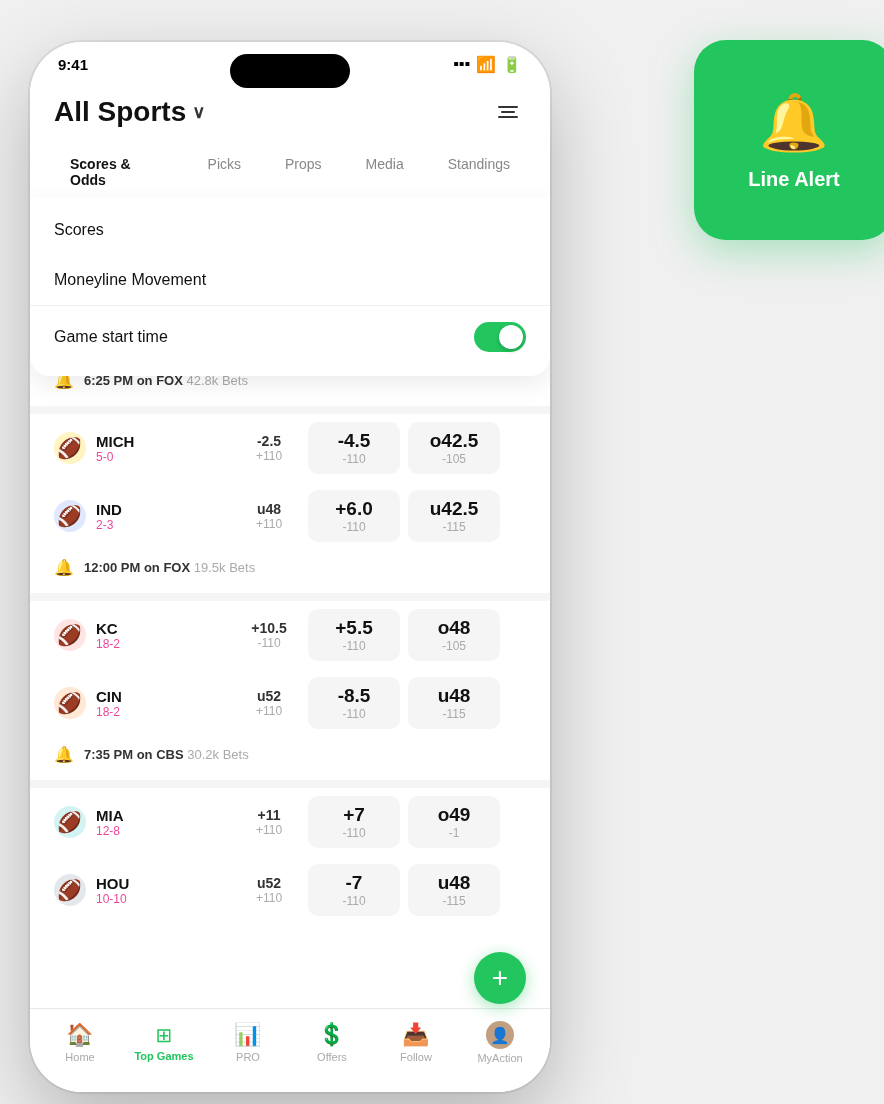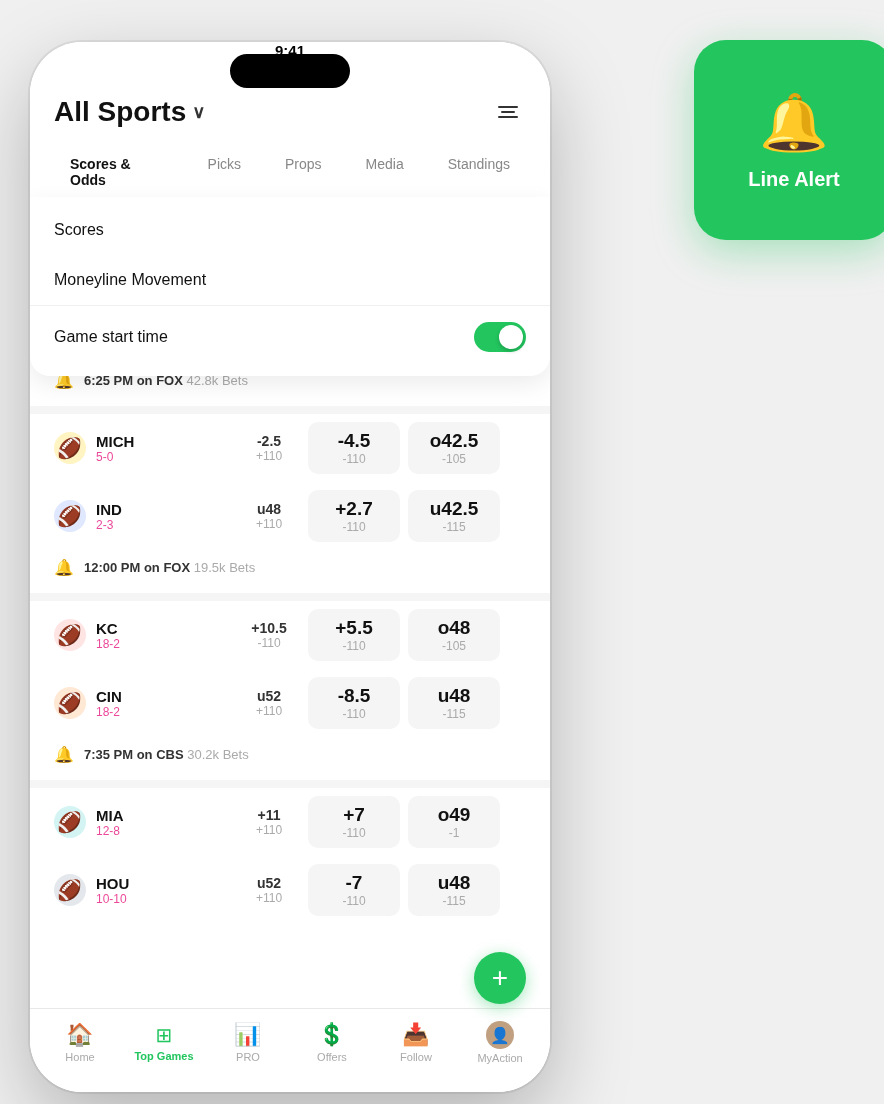--- a/index.html
+++ b/index.html
@@ -41,21 +41,20 @@
 
     
     .status-bar {
       height: 44px;
       background: #fff;
       display: flex;
       align-items: center;
       justify-content: space-between;
       padding: 0 28px;
       flex-shrink: 0;
-      flex-direction: column;
     }
     .status-time { font-size: 15px; font-weight: 600; color: #000; }
     .status-icons { display: flex; gap: 6px; align-items: center; }
 
     
     .header {
       padding: 8px 24px 0;
       background: #fff;
       flex-shrink: 0;
     }
@@ -527,21 +526,21 @@
               <div class="team-name">IND</div>
               <div class="team-record">2-3</div>
             </div>
           </div>
           <div class="open-cell">
             <div class="open-main">u48</div>
             <div class="open-sub">+110</div>
           </div>
           <div class="odds-cell">
             <div class="odds-box">
-              <div class="odds-main">+2.7</div>
+              <div class="odds-main">+6.0</div>
               <div class="odds-sub">-110</div>
             </div>
           </div>
           <div class="odds-cell">
             <div class="odds-box">
               <div class="odds-main">u42.5</div>
               <div class="odds-sub">-115</div>
             </div>
           </div>
         </div>

